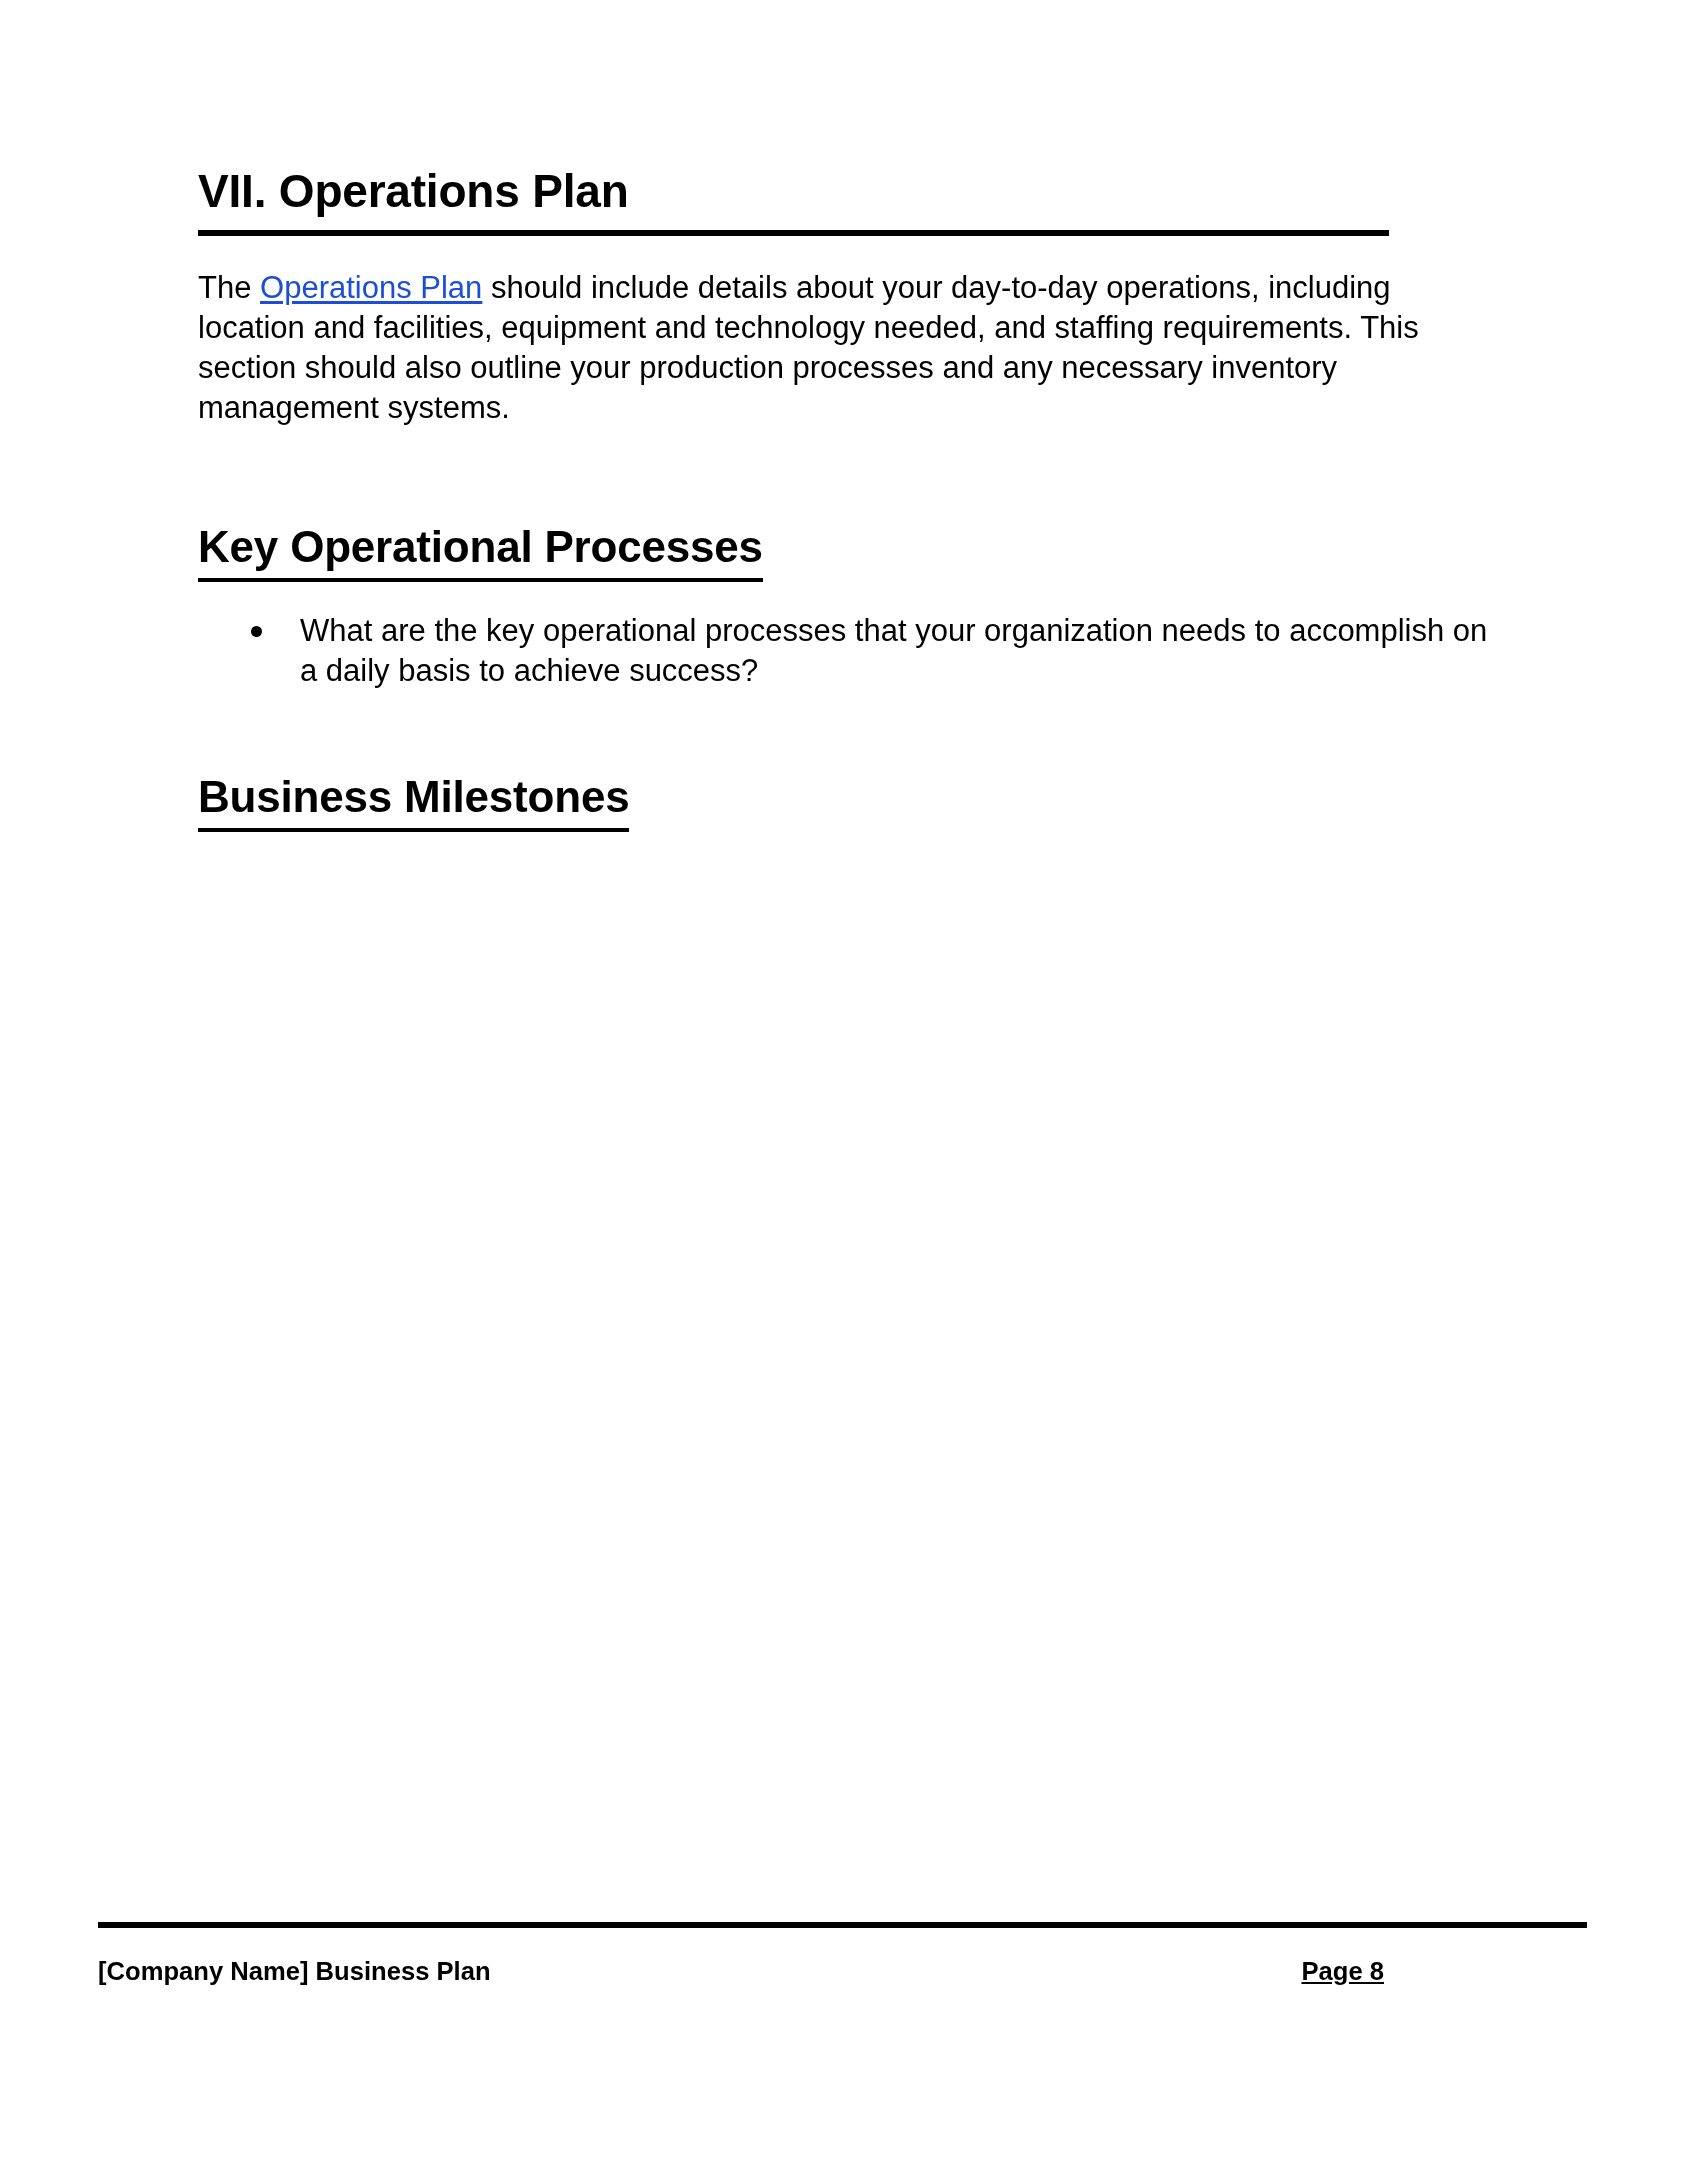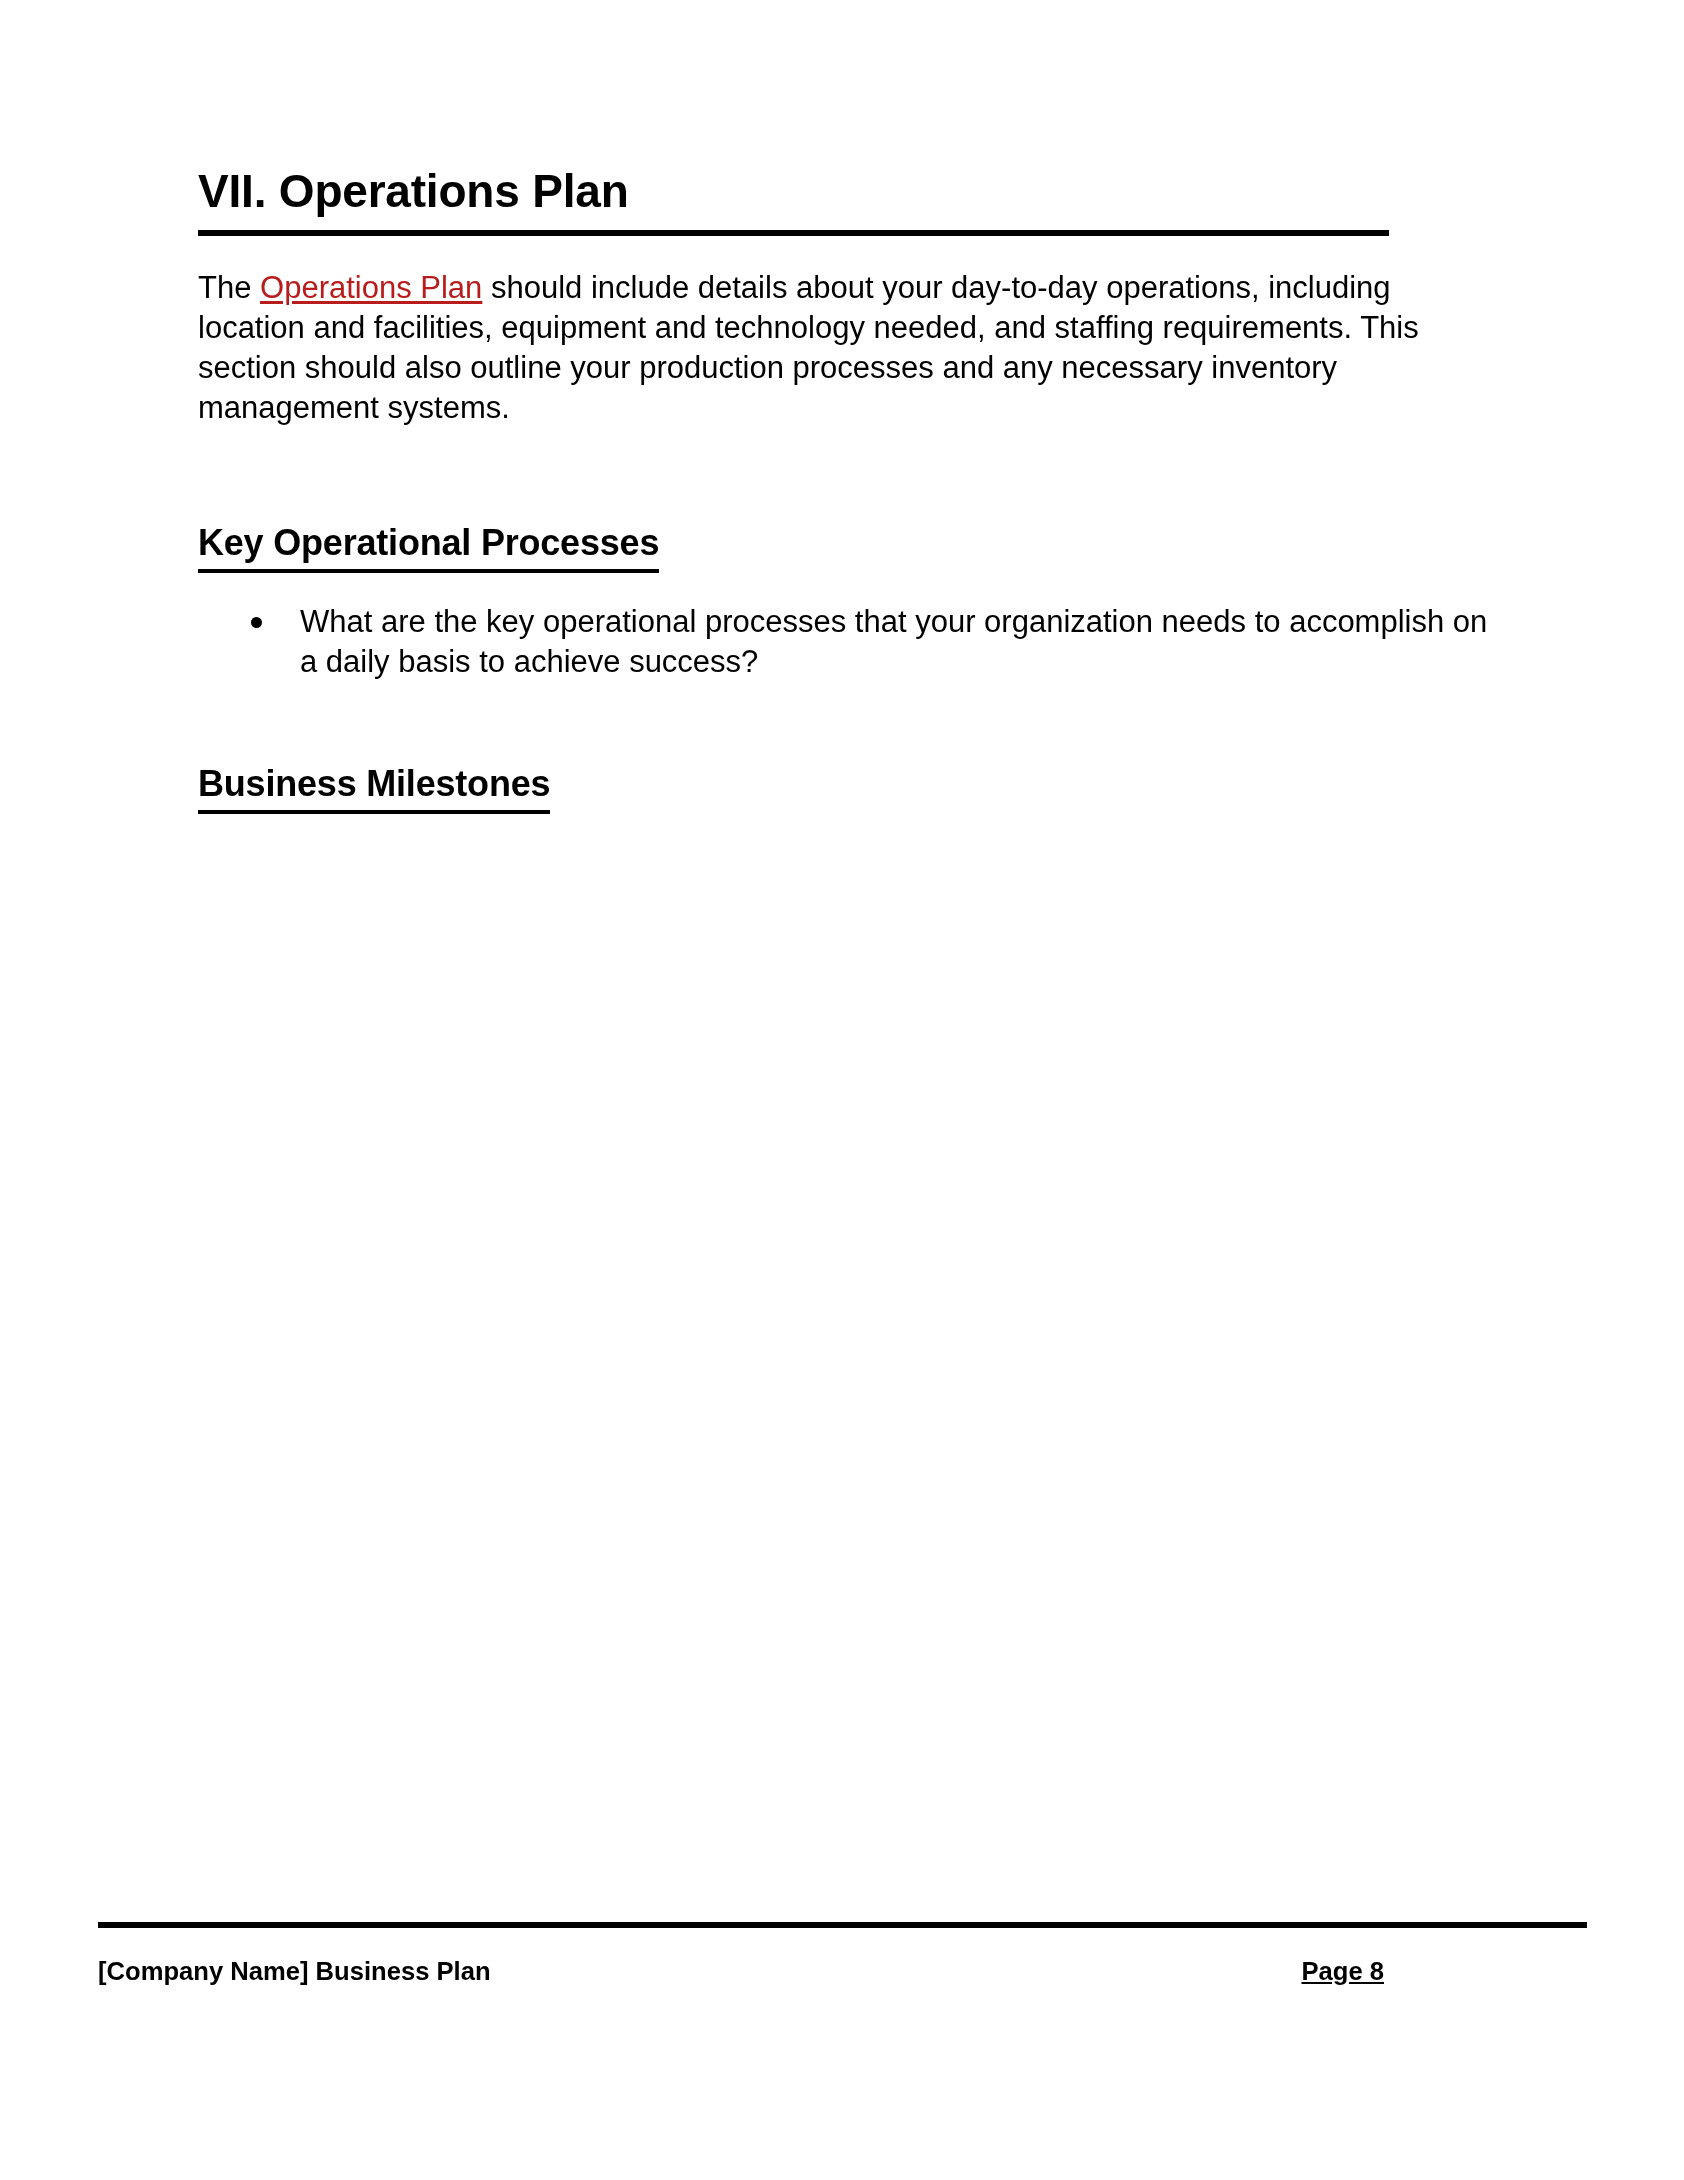--- a/index.html
+++ b/index.html
@@ -49,30 +49,30 @@
     font-size: 31px;
     line-height: 40px;
     margin: 0;
     padding: 0;
     margin-top: 32px;
     width: 1288px;
     text-align: left;
   }
 
   .doc-link {
-    color: #b91c1c;
+    color: #1d4ed8;
     text-decoration: underline;
     text-underline-offset: 3.4px;
     cursor: pointer;
   }
 
   
   .doc-h2 {
     display: inline-block;
-    font-size: 36px;
+    font-size: 44px;
     font-weight: bold;
     line-height: 1.1;
     letter-spacing: -0.2px;
     margin: 0;
     padding: 0 0 6.8px 0;
     border-bottom: 4.3px solid #000000;
     white-space: nowrap;
   }
 
   .section-key-ops   { margin-top: 95px; }

